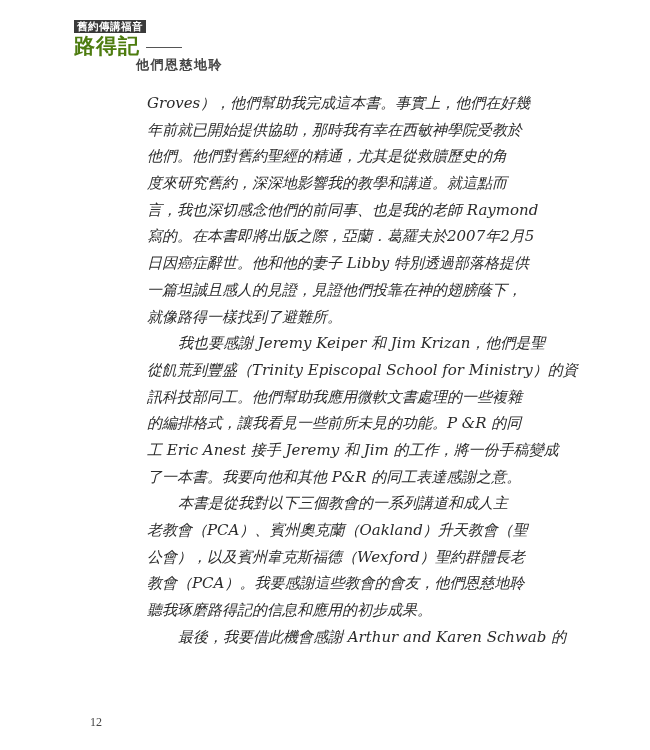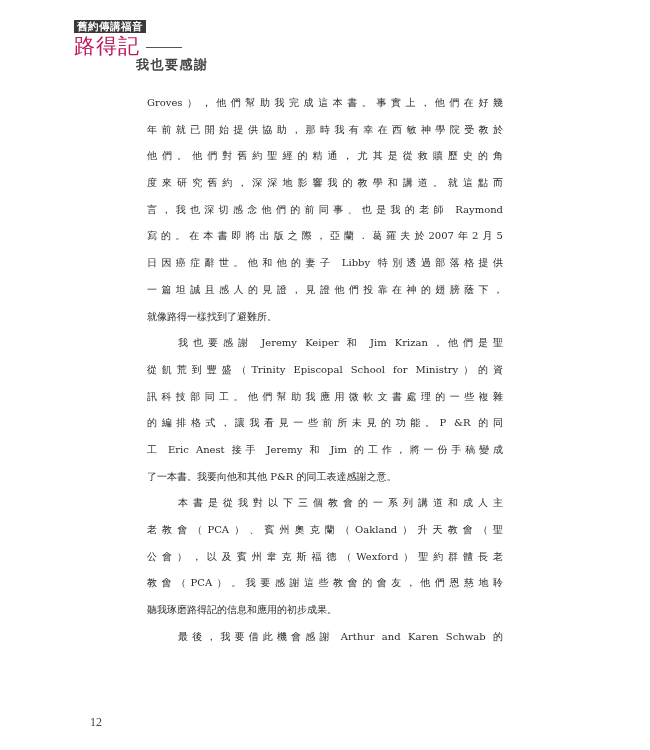--- a/index.html
+++ b/index.html
@@ -33,22 +33,22 @@
       position: absolute;
       left: 74px;
       top: 35px;
       display: flex;
       align-items: center;
     }
     .book-title {
       font-family: "DejaVu Serif", "Liberation Serif", serif;
       font-size: 21px;
       line-height: 22px;
-      font-weight: normal;
-      color: #be185d;
+      font-weight: bold;
+      color: #4d7c0f;
       letter-spacing: 1px;
     }
     .title-dash {
       display: inline-block;
       width: 36px;
       height: 1px;
       background: #555555;
       margin-left: 6px;
       margin-top: 2px;
     }
@@ -66,26 +66,27 @@
     .body-text {
       position: absolute;
       left: 147px;
       top: 90px;
       width: 356px;
     }
     .line {
       display: block;
       height: 26.7px;
       line-height: 26.7px;
-      font-size: 10px;
+      font-size: 15px;
       white-space: nowrap;
       overflow: visible;
       text-align: justify;
       text-align-last: justify;
       color: #2b2b2b;
+      font-style: italic;
     }
     .line.indent {
       padding-left: 31px;
     }
     .line.last {
       text-align-last: left;
     }
     .page-number {
       position: absolute;
       left: 90px;
@@ -98,21 +99,21 @@
 </head>
 <body>
 
 <div class="series-tag">舊約傳講福音</div>
 
 <div class="book-title-row">
   <span class="book-title">路得記</span>
   <span class="title-dash"></span>
 </div>
 
-<div class="book-subtitle">我也要感謝</div>
+<div class="book-subtitle">他們恩慈地聆</div>
 
 <div class="body-text">
   <span class="line">Groves），他們幫助我完成這本書。事實上，他們在好幾</span>
   <span class="line">年前就已開始提供協助，那時我有幸在西敏神學院受教於</span>
   <span class="line">他們。他們對舊約聖經的精通，尤其是從救贖歷史的角</span>
   <span class="line">度來研究舊約，深深地影響我的教學和講道。就這點而</span>
   <span class="line">言，我也深切感念他們的前同事、也是我的老師 Raymond</span>
   <span class="line">寫的。在本書即將出版之際，亞蘭．葛羅夫於2007年2月5</span>
   <span class="line">日因癌症辭世。他和他的妻子 Libby 特別透過部落格提供</span>
   <span class="line">一篇坦誠且感人的見證，見證他們投靠在神的翅膀蔭下，</span>

